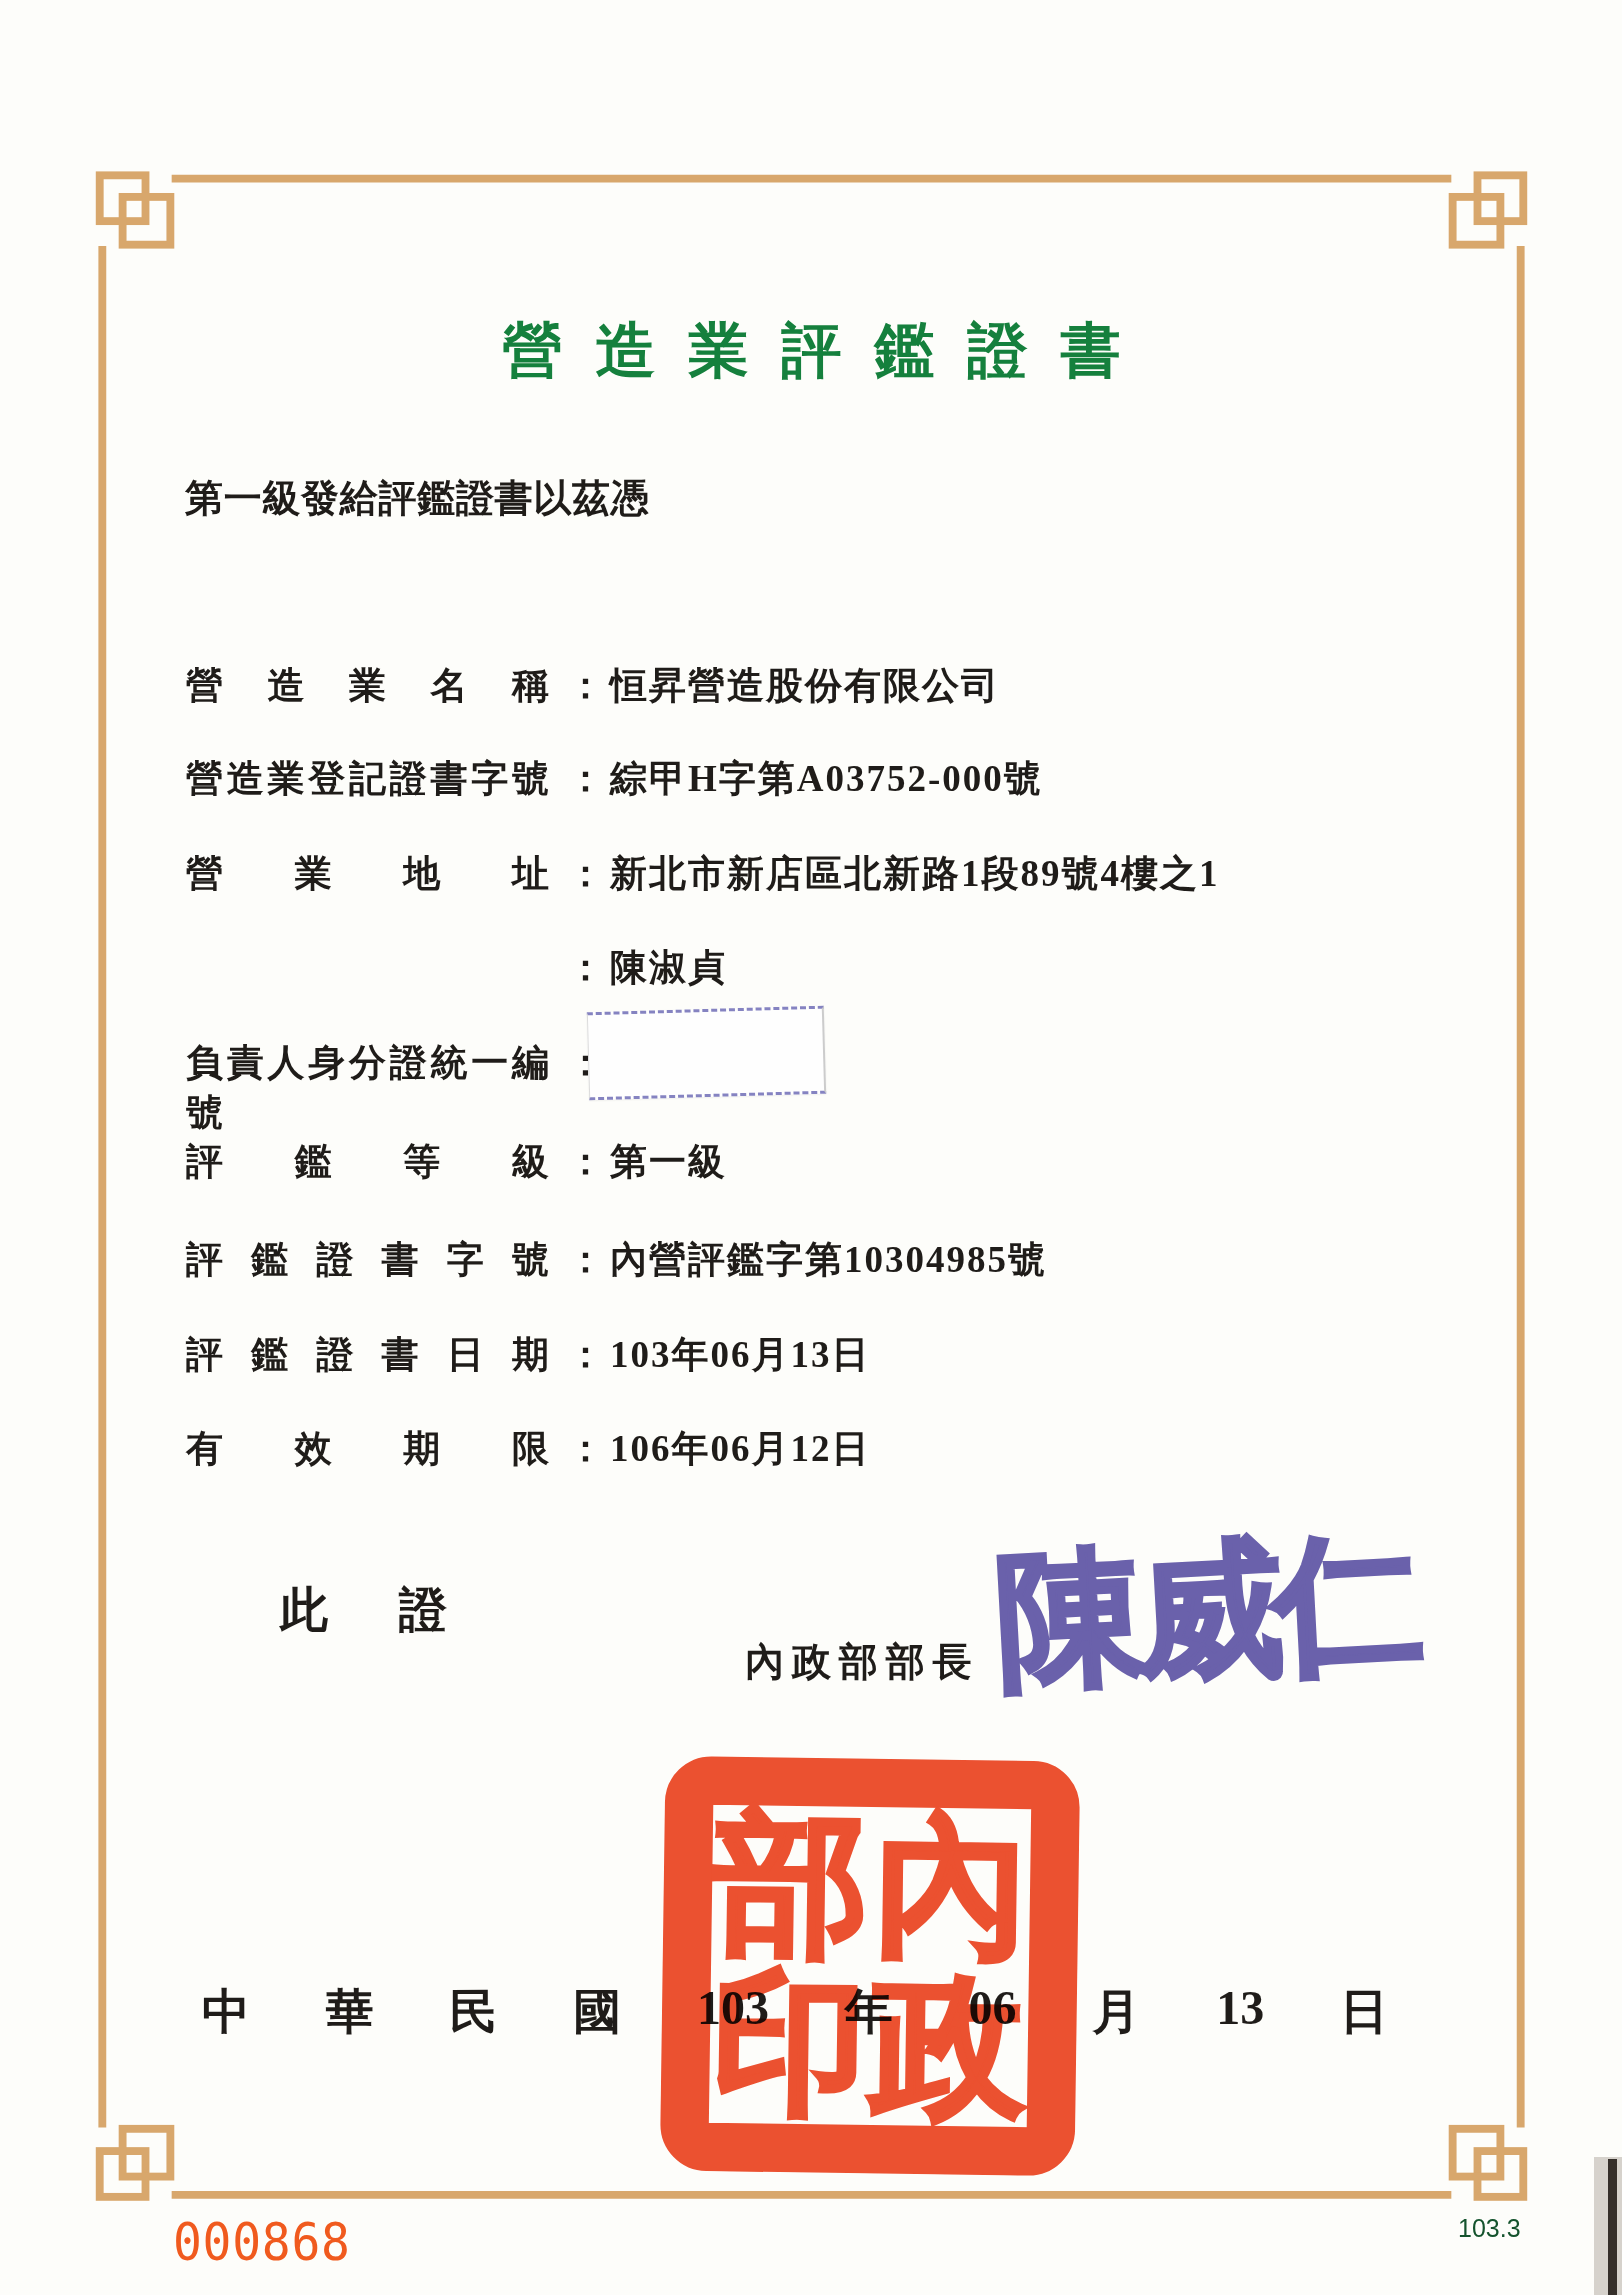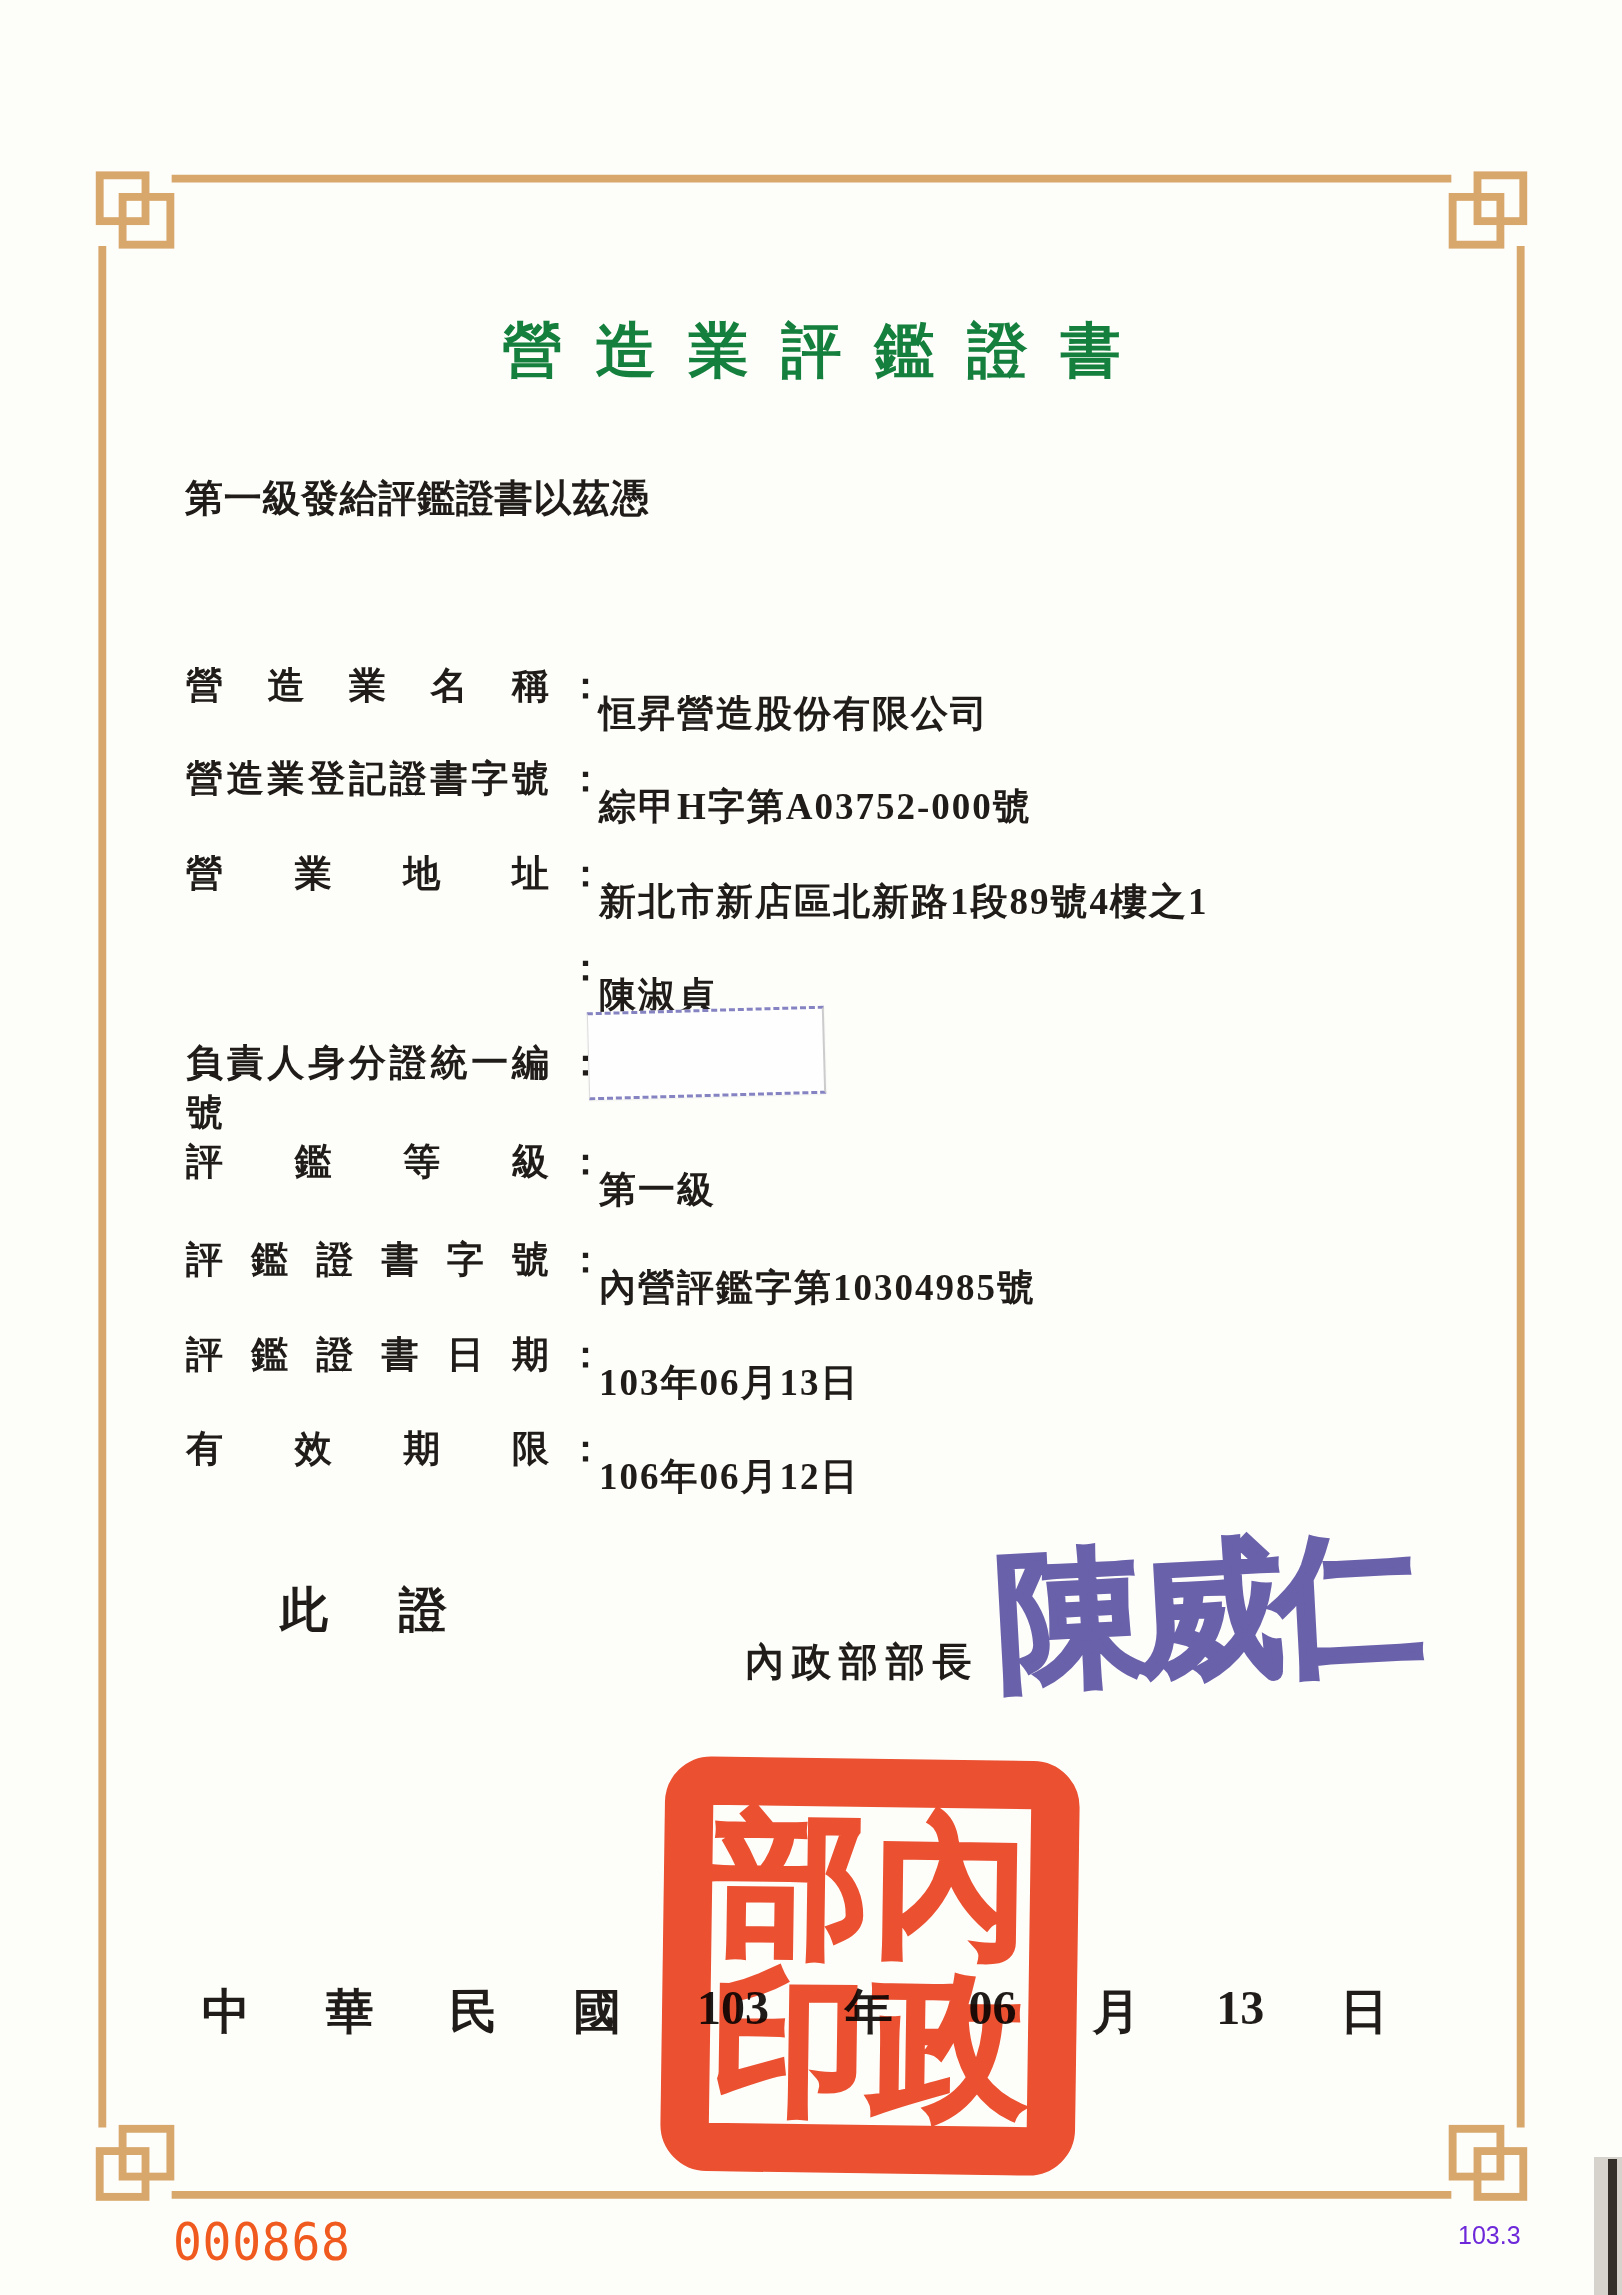--- a/index.html
+++ b/index.html
@@ -24,22 +24,22 @@
   }
   
   .row{position:absolute;left:186px;width:1243px;height:47px;}
   .row .label{
     position:absolute;left:0;top:0;width:363px;
     font-size:37px;font-weight:600;
     text-align:justify;text-align-last:justify;
   }
   .row .colon{position:absolute;left:381px;top:0;font-size:37px;font-weight:700;}
   .row .value{
-    position:absolute;left:413px;top:0;font-size:37px;font-weight:600;
-    white-space:nowrap;letter-spacing:2px;margin-top:28px;
+    position:absolute;left:424px;top:0;font-size:37px;font-weight:600;
+    white-space:nowrap;letter-spacing:2px;
   }
   
   .redaction{
     position:absolute;left:588px;top:1009px;width:234px;height:82px;
     background:#fefefe;
     border-top:3.3px dashed #8583c1;border-bottom:3.3px dashed #8583c1;
     border-left:1.3px solid #dcdcdc;border-right:2px solid #cccccc;
     transform:rotate(-1.6deg);
     box-shadow:0 0.7px 2px rgba(0,0,0,0.07);
     z-index:3;
@@ -81,21 +81,21 @@
   
   .serial{
     position:absolute;left:173px;top:2212px;
     font-family:"DejaVu Sans Mono", monospace;
     font-size:48px;color:#f05a1e;letter-spacing:0.7px;
     transform:scaleY(1.06);transform-origin:left top;
   }
   .form-code{
     position:absolute;left:1458px;top:2214px;
     font-family:"Liberation Sans", sans-serif;
-    font-size:25px;color:#6d28d9;margin-top:7px;
+    font-size:25px;color:#14532d;
   }
   
   .scan-band{position:absolute;left:1594px;top:2157px;width:29px;height:139px;background:#d6d2cc;z-index:5;}
   .scan-line{position:absolute;left:1608px;top:2159px;width:8.5px;height:136px;background:#352f2a;z-index:6;}
 </style>
 </head>
 <body>
 
 <svg id="frame-svg" viewBox="0 0 2480 3508" xmlns="http://www.w3.org/2000/svg">
   <g stroke="#d8a76c" stroke-width="12" fill="none">

